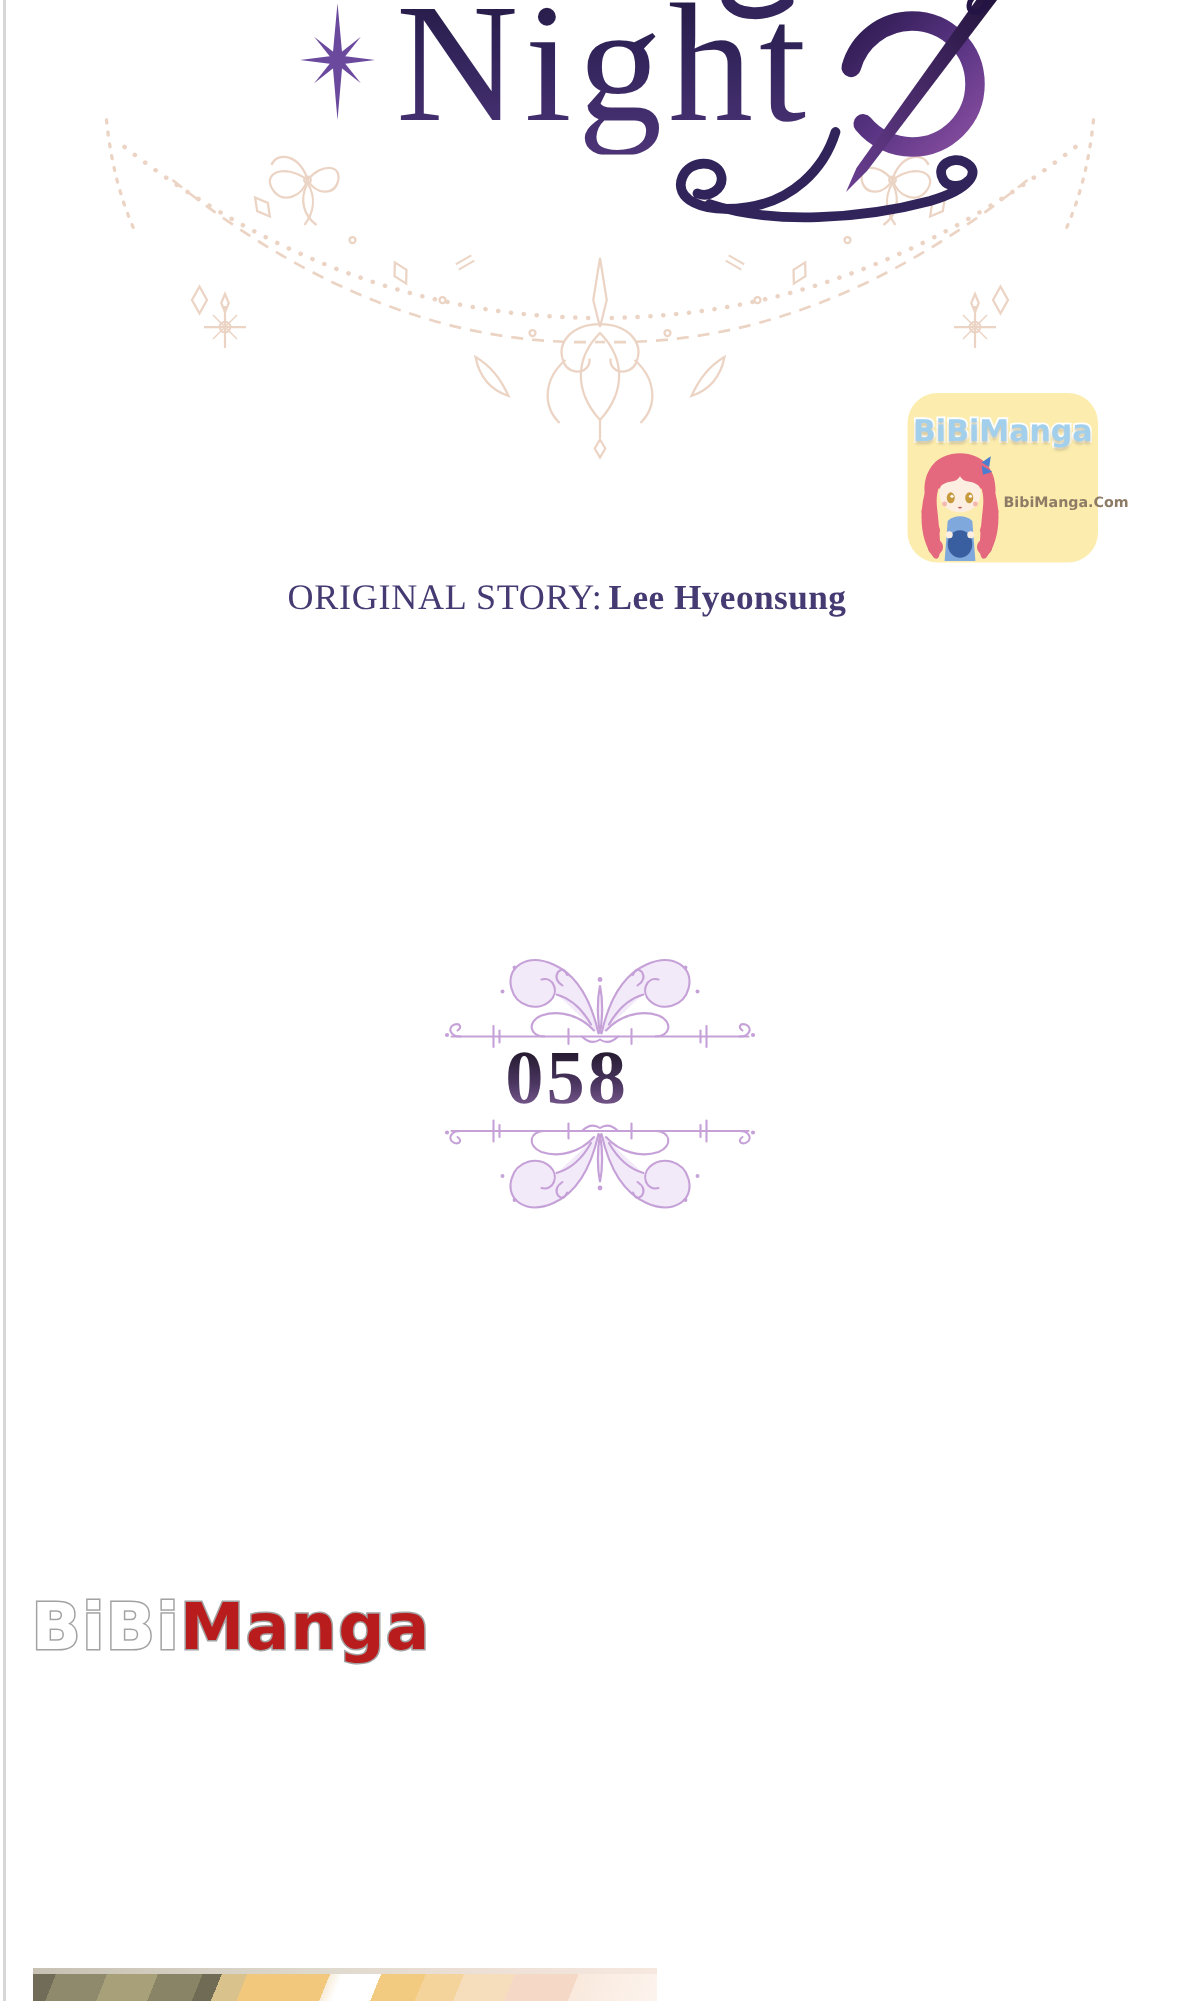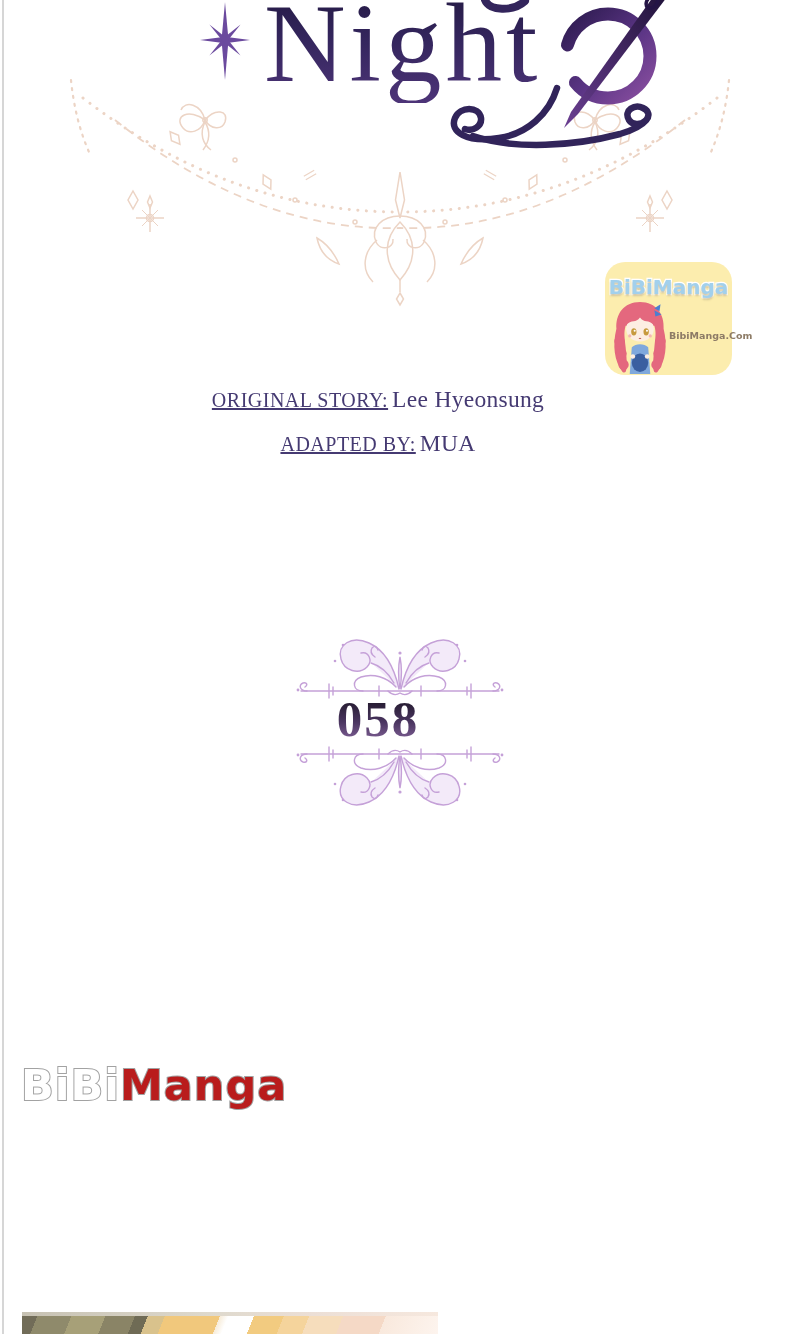--- a/index.html
+++ b/index.html
@@ -25,22 +25,22 @@
       font-family:"DejaVu Sans",sans-serif;font-weight:bold;font-size:20px;color:#a2d0ec;
       -webkit-text-stroke:2.4px #ffffff;paint-order:stroke fill;
       text-shadow:0 2px 2px rgba(195,180,135,.75);}
   .badge-site{position:absolute;left:64px;top:68px;font-family:"DejaVu Sans",sans-serif;
       font-weight:bold;font-size:9.5px;color:#8d7b66;white-space:nowrap;}
   .mascot{position:absolute;left:4px;top:36px;}
 
   
   .credits{position:absolute;left:0;right:0;top:386px;text-align:center;color:#453a72;}
   .credit-line{margin:0 0 17px;white-space:nowrap;}
-  .credit-label{font-size:20px;letter-spacing:.5px;text-decoration:underline;}
-  .credit-name{font-size:23.5px;font-weight:normal;letter-spacing:.3px;}
+  .credit-label{font-size:24px;letter-spacing:.5px;}
+  .credit-name{font-size:23.5px;font-weight:bold;letter-spacing:.3px;}
 
   
   .chapter-num{position:absolute;left:0;right:0;top:694px;text-align:center;
       font-size:51px;font-weight:bold;line-height:1;letter-spacing:2px;color:#3c2a50;}
   @supports (-webkit-background-clip:text){
     .chapter-num{background:linear-gradient(180deg,#18121f 0%,#4a3560 55%,#8b69a1 100%);
       -webkit-background-clip:text;background-clip:text;-webkit-text-fill-color:transparent;}
   }
   .flig{position:absolute;left:295px;width:210px;height:70px;overflow:visible;}
   .flig.top{top:633px;}
@@ -210,24 +210,20 @@
         <path d="M44 12 L51 16 L45 18 Z" fill="#4a7fd0"></path>
     </svg>
     <div class="badge-site">BibiManga.Com</div>
   </div>
 
   <section class="credits">
     <p class="credit-line">
       <span class="credit-label">ORIGINAL STORY:</span>
       <span class="credit-name">Lee Hyeonsung</span>
     </p>
-    <p class="credit-line">
-      <span class="credit-label">ADAPTED BY:</span>
-      <span class="credit-name">MUA</span>
-    </p>
   </section>
 
   <svg class="flig top" viewBox="0 0 210 70">
     <g stroke="#c5a1d8" fill="none" stroke-width="1.4" stroke-linecap="round">
       <path d="M6 58 H204" stroke-width="1.3"></path>
       <path d="M12 58 C 5 58 3 52 8 50 C 12 49 13 52 10 54"></path>
       <circle cx="3" cy="57" r="1.4" fill="#c5a1d8" stroke="none"></circle>
       <path d="M198 58 C 205 58 207 52 202 50 C 198 49 197 52 200 54"></path>
       <circle cx="207" cy="57" r="1.4" fill="#c5a1d8" stroke="none"></circle>
       <path d="M34 51 V65"></path>

